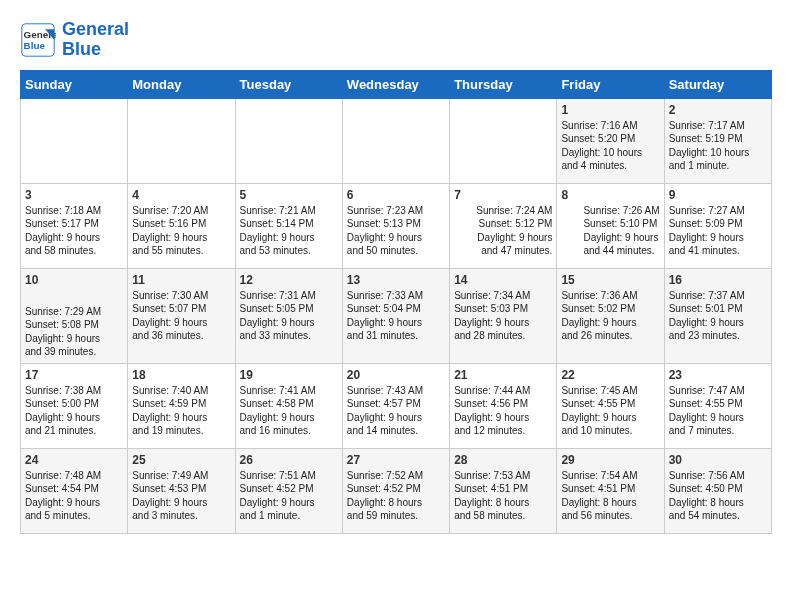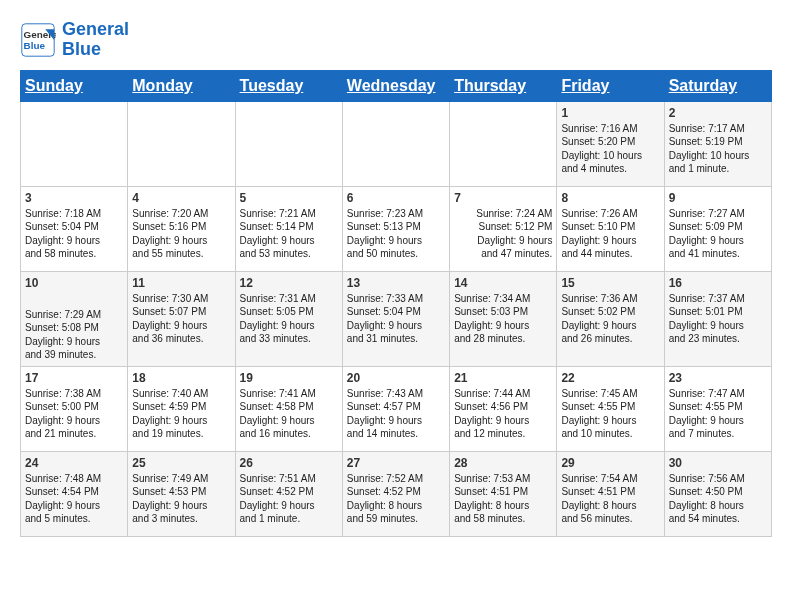--- a/index.html
+++ b/index.html
@@ -47,26 +47,25 @@
       color: #555;
     }
     table {
       width: 100%;
       border-collapse: collapse;
       table-layout: fixed;
     }
     thead th {
       background-color: #1a6abf;
       color: #fff;
-      font-size: 16px;
+      font-size: 13px;
       font-weight: bold;
       padding: 6px 4px;
       text-align: left;
       border: 1px solid #1a6abf;
-      text-decoration: underline;
     }
     tbody td {
       border: 1px solid #ccc;
       vertical-align: top;
       padding: 4px;
       font-size: 10px;
       color: #333;
       height: 85px;
       background: #fff;
     }
@@ -139,21 +138,21 @@
           <div class="day-info" style="white-space: pre-line;">Sunrise: 7:17 AM
 Sunset: 5:19 PM
 Daylight: 10 hours
 and 1 minute.</div>
         </td>
       </tr>
       <tr>
         <td>
           <span class="day-num">3</span>
           <div class="day-info" style="white-space: pre-line;">Sunrise: 7:18 AM
-Sunset: 5:04 PM
+Sunset: 5:17 PM
 Daylight: 9 hours
 and 58 minutes.</div>
         </td>
         <td>
           <span class="day-num">4</span>
           <div class="day-info" style="white-space: pre-line;">Sunrise: 7:20 AM
 Sunset: 5:16 PM
 Daylight: 9 hours
 and 55 minutes.</div>
         </td>
@@ -173,21 +172,21 @@
         </td>
         <td>
           <span class="day-num">7</span>
           <div class="day-info" style="white-space: pre-line; text-align: right;">Sunrise: 7:24 AM
 Sunset: 5:12 PM
 Daylight: 9 hours
 and 47 minutes.</div>
         </td>
         <td>
           <span class="day-num">8</span>
-          <div class="day-info" style="white-space: pre-line;">Sunrise: 7:26 AM
+          <div class="day-info" style="white-space: pre-line; margin-left: 22px;">Sunrise: 7:26 AM
 Sunset: 5:10 PM
 Daylight: 9 hours
 and 44 minutes.</div>
         </td>
         <td>
           <span class="day-num">9</span>
           <div class="day-info" style="white-space: pre-line;">Sunrise: 7:27 AM
 Sunset: 5:09 PM
 Daylight: 9 hours
 and 41 minutes.</div>

